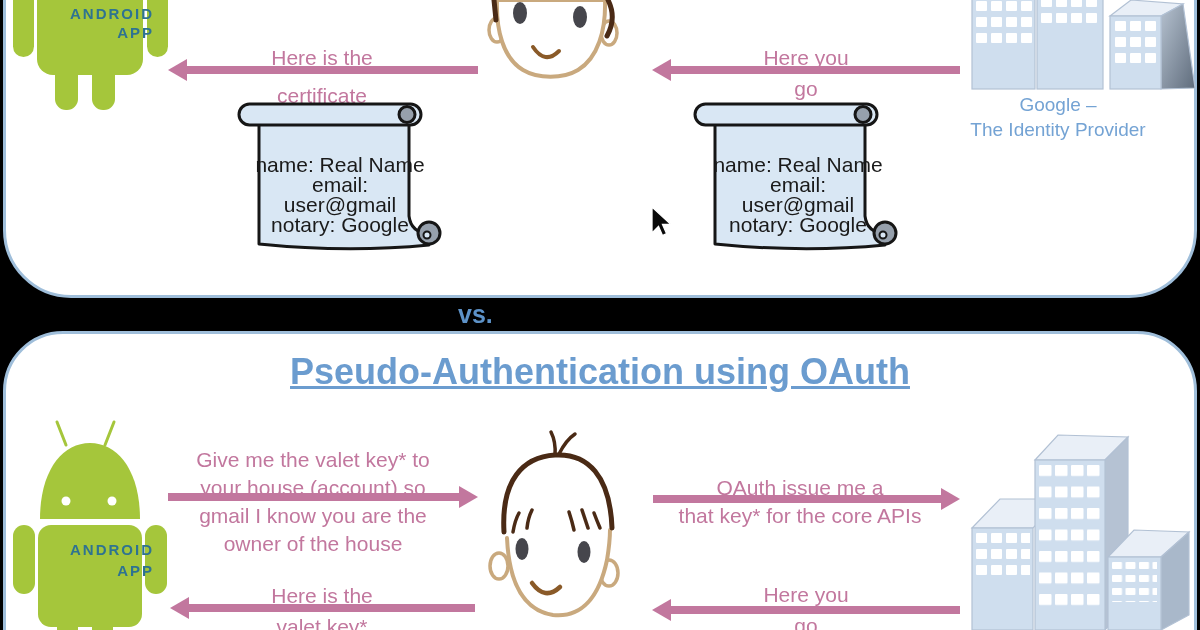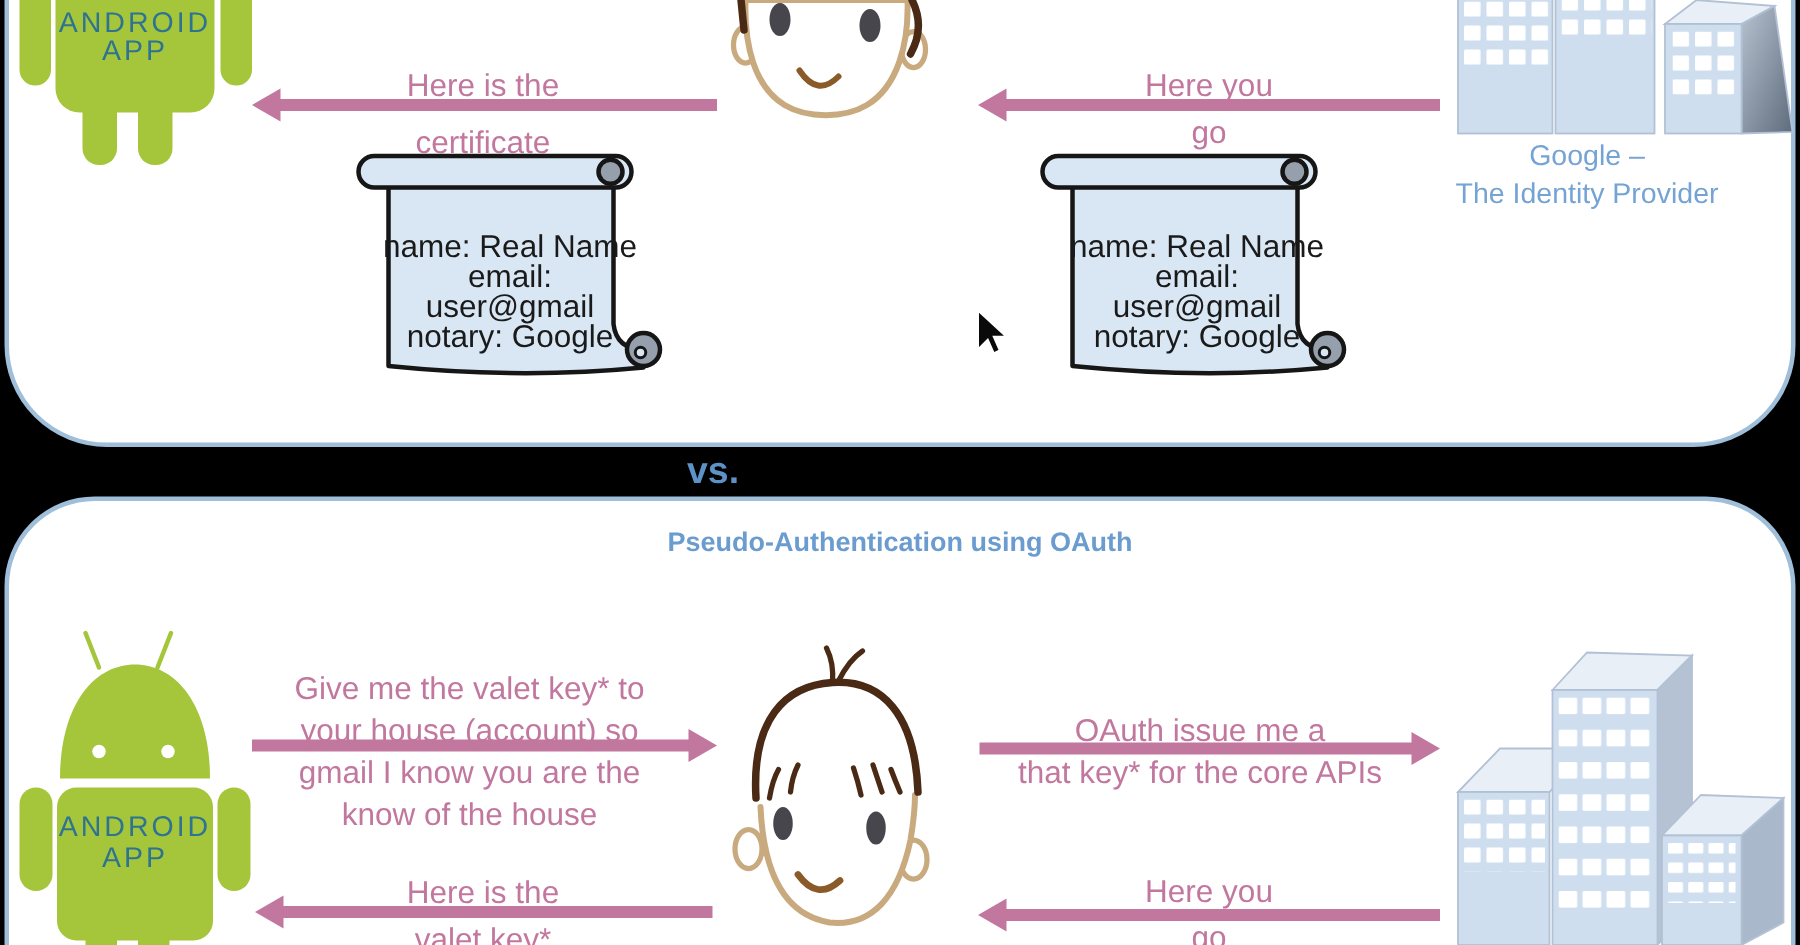--- a/index.html
+++ b/index.html
@@ -9,22 +9,22 @@
     font-family:"Liberation Sans",sans-serif;
   }
   .abs{position:absolute;}
   .panel{position:absolute;background:#fff;border:3px solid var(--panel_border,#9fbeda);box-sizing:border-box;}
   #top-panel{left:3px;top:-80px;width:1194px;height:378px;border-radius:68px;}
   #bottom-panel{left:3px;top:331px;width:1194px;height:380px;border-radius:60px;}
   .plabel{position:absolute;color:var(--accent_pink,#c2779e);font-size:21px;line-height:28px;text-align:center;}
   .scroll-text{position:absolute;color:var(--text_black,#1a1a1a);font-size:21px;line-height:20px;text-align:center;}
   .provider-label{position:absolute;color:var(--provider_blue,#74a3d4);font-size:19px;line-height:25px;text-align:center;}
   .vs-label{position:absolute;color:var(--vs_blue,#5d92c8);font-size:25px;font-weight:bold;text-align:left;}
-  .panel-title{position:absolute;color:var(--title_blue,#6b9ccf);font-size:18px;font-weight:bold;text-align:center;}
-  .robot-label{position:absolute;color:var(--robot_text,#2e7391);font-size:19px;font-weight:normal;letter-spacing:2px;text-align:center;}
+  .panel-title{position:absolute;color:var(--title_blue,#6b9ccf);font-size:36px;font-weight:bold;text-align:center;text-decoration:underline;}
+  .robot-label{position:absolute;color:var(--robot_text,#2e7391);font-size:15px;font-weight:bold;letter-spacing:2px;text-align:right;}
   .arrow{position:absolute;height:8px;background:var(--accent_pink,#c2779e);}
   .arrow .head-left{position:absolute;left:-18px;top:-7.5px;width:0;height:0;
     border-top:11.5px solid transparent;border-bottom:11.5px solid transparent;
     border-right:19px solid var(--accent_pink,#c2779e);}
   .arrow .head-right{position:absolute;right:-18px;top:-7.5px;width:0;height:0;
     border-top:11.5px solid transparent;border-bottom:11.5px solid transparent;
     border-left:19px solid var(--accent_pink,#c2779e);}
 </style>
 </head>
 <body>
@@ -149,21 +149,21 @@
 <div class="robot-label" style="left:26px;width:128px;top:541px">ANDROID</div>
 <div class="robot-label" style="left:26px;width:128px;top:562px">APP</div>
 
 <div class="arrow" style="left:168px;top:493px;width:292px">
   <span class="head-right"></span>
 </div>
 <div class="plabel" style="left:163px;width:300px;top:446px">
   <div>Give me the valet key* to</div>
   <div>your house (account) so</div>
   <div>gmail I know you are the</div>
-  <div>know of the house</div>
+  <div>owner of the house</div>
 </div>
 
 <svg class="abs" style="left:483px;top:420px;width:150px;height:210px" viewBox="0 0 150 210">
   <ellipse cx="16" cy="146" rx="9" ry="13" fill="#fff" style="stroke:var(--face_skin)" stroke-width="3.5"></ellipse>
   <ellipse cx="126" cy="153" rx="9" ry="13" fill="#fff" style="stroke:var(--face_skin)" stroke-width="3.5"></ellipse>
   <path d="M22,110 C20,60 42,38 72,36 C104,34 126,58 128,108 C128,155 112,192 72,196 C42,194 24,160 22,110 Z" fill="#fff"></path>
   <path d="M24,118 C26,162 40,190 70,195 C98,198 116,178 124,140 C126,128 127,118 127,110" fill="none" style="stroke:var(--face_skin)" stroke-width="4" stroke-linecap="round"></path>
   <path d="M21,112 C18,60 40,37 72,35 C105,33 127,56 129,108" fill="none" style="stroke:var(--hair_brown)" stroke-width="5" stroke-linecap="round"></path>
   <g fill="none" style="stroke:var(--hair_brown)" stroke-width="3.5" stroke-linecap="round">
     <path d="M72,35 Q73,22 68,12"></path>

